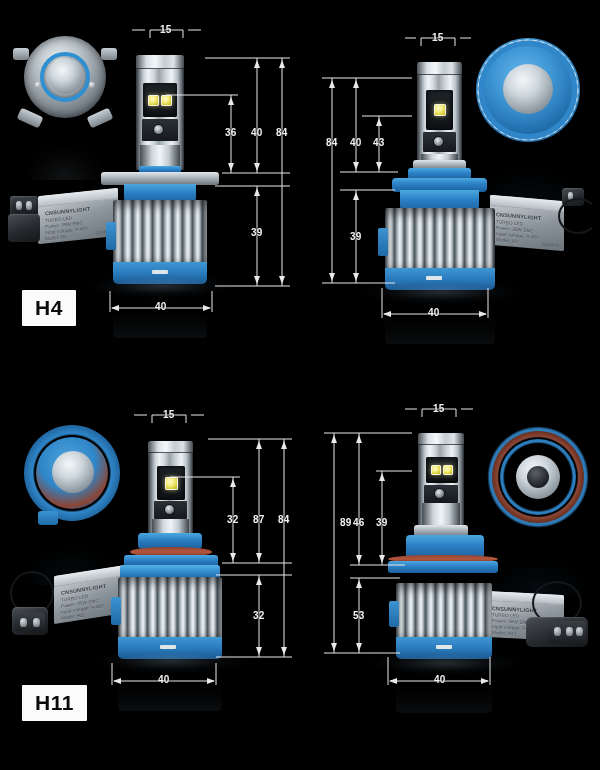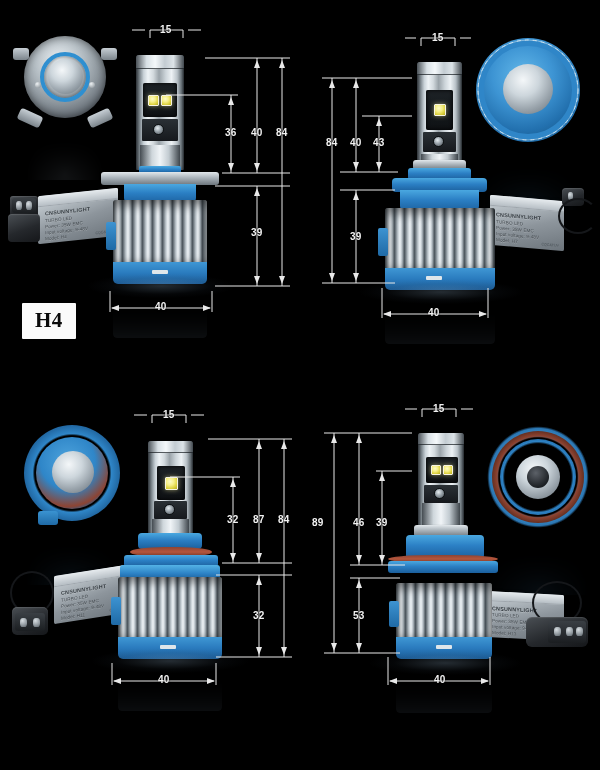--- a/index.html
+++ b/index.html
@@ -361,21 +361,21 @@
       <polygon points="211,308 203,305 203,311"></polygon>
     </svg>
 
     <div class="dimtext" style="left:160px; top:25px;">15</div>
     <div class="dimtext" style="left:225px; top:128px;">36</div>
     <div class="dimtext" style="left:251px; top:128px;">40</div>
     <div class="dimtext" style="left:276px; top:128px;">84</div>
     <div class="dimtext" style="left:251px; top:228px;">39</div>
     <div class="dimtext" style="left:155px; top:302px;">40</div>
 
-    <div class="badge" style="left:22px; top:303px;font-family:Liberation Serif, serif;">H4</div>
+    <div class="badge" style="left:22px; top:290px;">H4</div>
   </div>
 
   <div class="panel p-tr">
 
     <div class="socket socket-gear" style="left:176px; top:38px; width:104px; height:104px;">
       <svg class="gear-teeth" width="104" height="104" viewBox="0 0 104 104">
         <g fill="#2f86c8" stroke="#bcd8ea" stroke-width=".6">
           <circle cx="52" cy="52" r="50" fill="#2f86c8"></circle>
         </g>
         <g fill="#e7f1f7">
@@ -553,20 +553,21 @@
       <polygon points="215,296 207,293 207,299"></polygon>
     </svg>
 
     <div class="dimtext" style="left:163px; top:25px;">15</div>
     <div class="dimtext" style="left:227px; top:130px;">32</div>
     <div class="dimtext" style="left:253px; top:130px;">87</div>
     <div class="dimtext" style="left:278px; top:130px;">84</div>
     <div class="dimtext" style="left:253px; top:226px;">32</div>
     <div class="dimtext" style="left:158px; top:290px;">40</div>
 
+    <div class="badge" style="left:22px; top:300px;">H11</div>
   </div>
 
   <div class="panel p-br">
 
     <div class="socket" style="left:186px; top:40px; width:104px; height:104px;">
       <div class="socket-h13-outer" style="left:0; top:0; width:104px; height:104px;"></div>
       <div class="socket-h13-red" style="left:6px; top:6px; width:92px; height:92px;"></div>
       <div class="socket-h13-blue2" style="left:14px; top:14px; width:76px; height:76px;"></div>
       <div class="lens-dome" style="left:30px; top:30px; width:44px; height:44px;"></div>
       <div style="position:absolute;left:41px;top:41px;width:22px;height:22px;border-radius:50%;background:radial-gradient(circle at 40% 32%,#5c6168,#1d2125 70%,#0d1012);"></div>
@@ -643,21 +644,21 @@
       <polygon points="59,266 56,258 62,258"></polygon>
 
       <line x1="88" y1="272" x2="88" y2="300"></line>
       <line x1="190" y1="272" x2="190" y2="300"></line>
       <line x1="90" y1="296" x2="188" y2="296"></line>
       <polygon points="89,296 97,293 97,299"></polygon>
       <polygon points="189,296 181,293 181,299"></polygon>
     </svg>
 
     <div class="dimtext" style="left:133px; top:19px;">15</div>
-    <div class="dimtext" style="left:12px; top:133px;">89</div>
+    <div class="dimtext" style="left:40px; top:133px;">89</div>
     <div class="dimtext" style="left:53px; top:133px;">46</div>
     <div class="dimtext" style="left:76px; top:133px;">39</div>
     <div class="dimtext" style="left:53px; top:226px;">53</div>
     <div class="dimtext" style="left:134px; top:290px;">40</div>
 
   </div>
 
 </div>
 
 </body></html>

